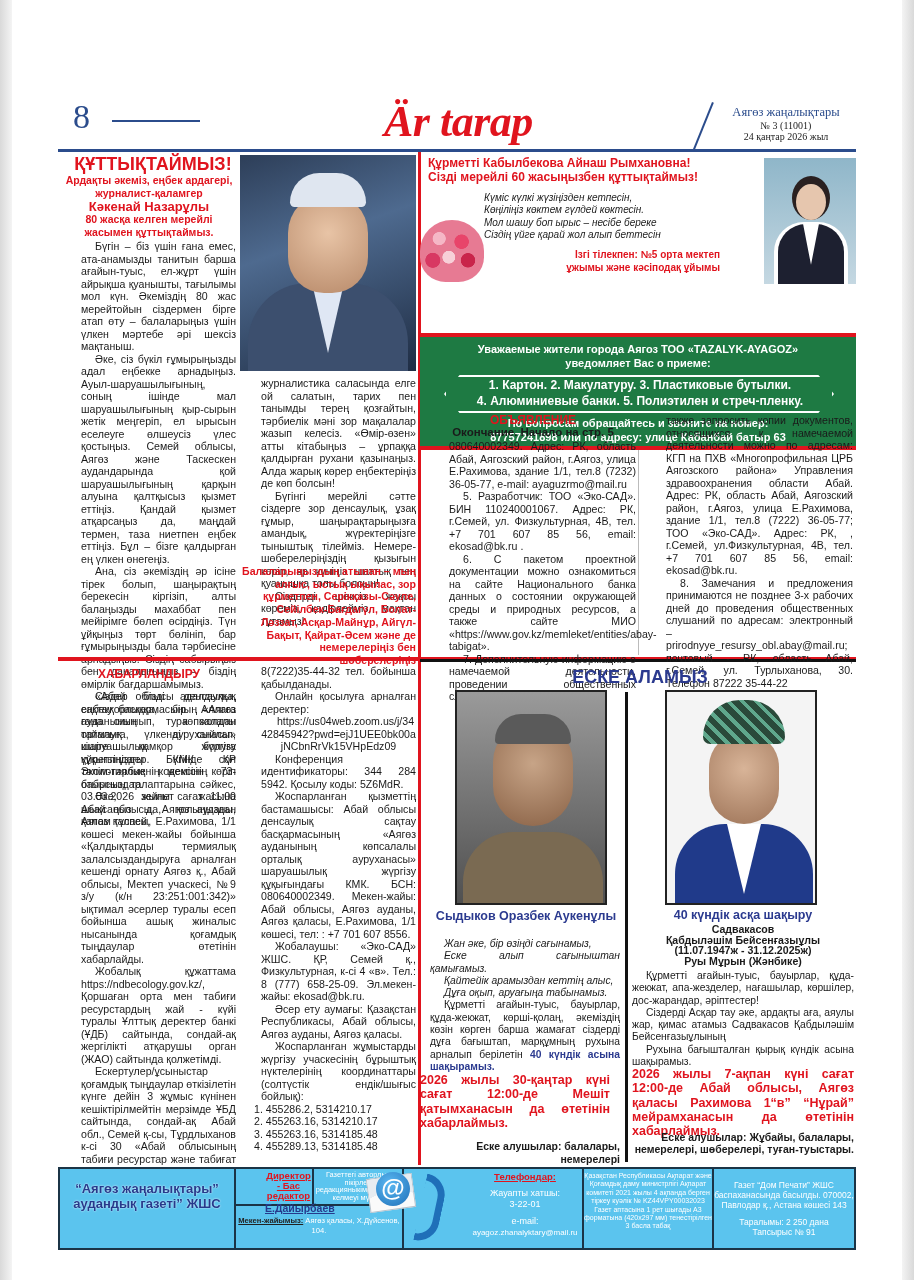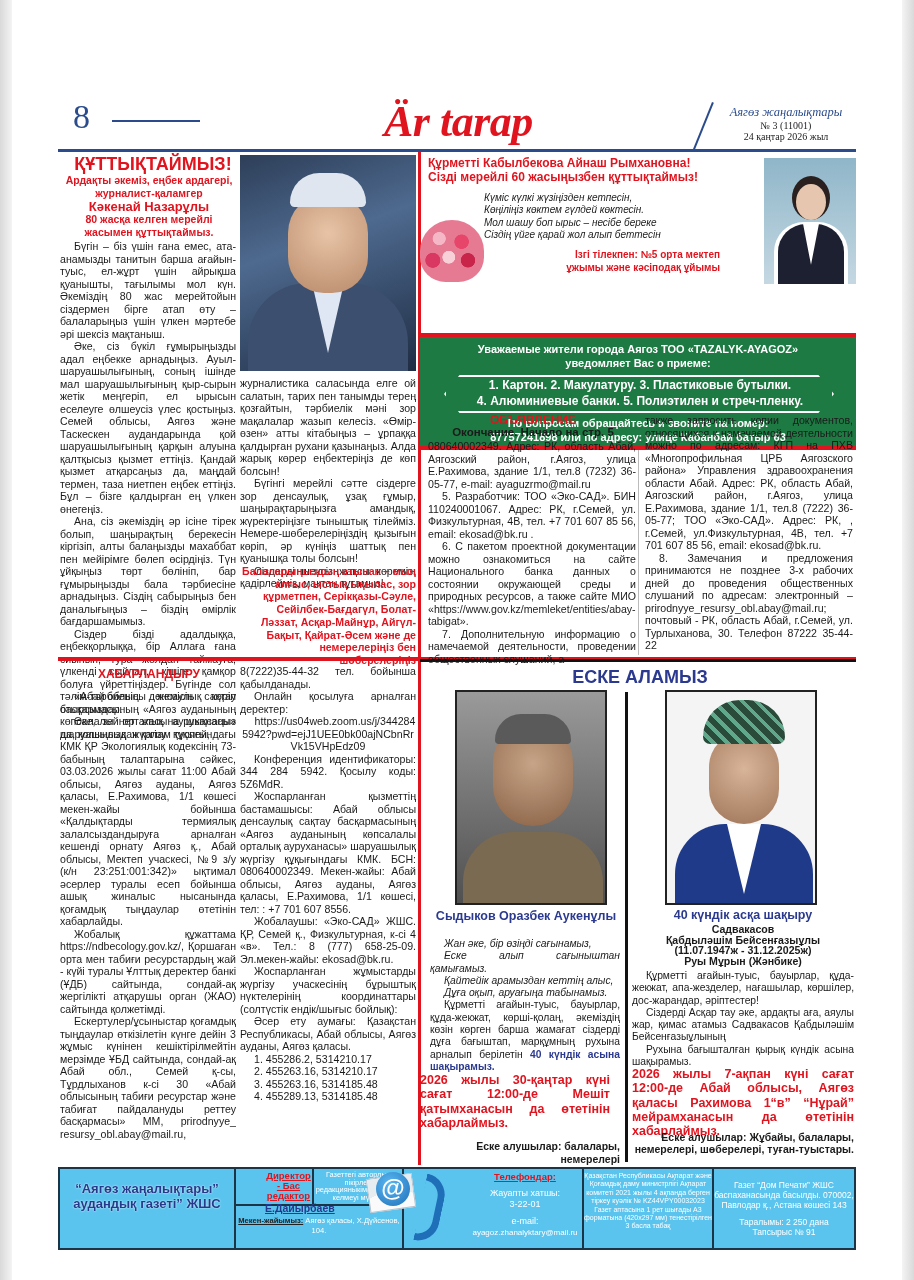--- a/index.html
+++ b/index.html
@@ -8,28 +8,28 @@
   .page { position: absolute; left: 0; top: 0; width: 914px; height: 1280px; background: #fff; }
   .edge-l { position: absolute; left: 0; top: 0; width: 12px; height: 1280px; background: linear-gradient(90deg,#d9d9d9,#f4f4f4); }
   .edge-r { position: absolute; right: 0; top: 0; width: 12px; height: 1280px; background: linear-gradient(270deg,#d9d9d9,#f4f4f4); }
 
   
   .pg-num { position: absolute; left: 73px; top: 98px; font-family: "Liberation Serif", serif; font-size: 34px; color: #2b4c8c; }
   .pg-line { position: absolute; left: 112px; top: 120px; width: 88px; height: 2px; background: #2b4c8c; }
   .section-title { position: absolute; left: 384px; top: 96px; font-family: "Liberation Serif", serif; font-style: italic; font-size: 44px; color: #e0141e; font-weight: bold; letter-spacing: -0.5px; }
   .mast-slash { position: absolute; left: 712px; top: 102px; width: 2px; height: 52px; background: #2b4c8c; transform: rotate(22deg); transform-origin: top left; }
   .mast-info { position: absolute; left: 722px; top: 105px; width: 128px; text-align: center; font-family: "Liberation Serif", serif; color: #222; }
-  .mast-info .n1 { font-size: 12.5px; color: #2b4c8c; font-style: italic; }
+  .mast-info .n1 { font-size: 12.5px; color: #2b4c8c; }
   .mast-info .n2 { font-size: 10px; }
   .mast-info .n3 { font-size: 10px; }
   .mast-rule { position: absolute; left: 58px; top: 149px; width: 798px; height: 3px; background: #2b4c8c; }
 
   
   .txt { font-size: 10.6px; line-height: 12.5px; text-align: justify; }
-  .txt p { text-indent: 14px; }
+  .txt p { text-indent: 14px; margin-left: 21px; }
   .blue { color: #2b3a8f; }
   .bold { font-weight: bold; }
   .center { text-align: center; }
 
   
   .cong-title { position: absolute; left: 68px; top: 154px; width: 170px; font-size: 18px; font-weight: bold; color: #e0141e; text-align: center; }
   .cong-sub { position: absolute; left: 60px; top: 174px; width: 178px; font-size: 10.5px; line-height: 12.5px; font-weight: bold; color: #e0141e; text-align: center; }
   .cong-name { position: absolute; left: 60px; top: 199px; width: 178px; font-size: 13px; font-weight: bold; color: #e0141e; text-align: center; }
   .cong-sub2 { position: absolute; left: 60px; top: 213px; width: 178px; font-size: 10.5px; line-height: 12.5px; font-weight: bold; color: #e0141e; text-align: center; }
   .cong-col1 { position: absolute; left: 60px; top: 240px; width: 176px; }
@@ -216,22 +216,22 @@
     <p>Жобалық құжаттама https://ndbecology.gov.kz/, Қоршаған орта мен табиғи ресурстардың жай - күйі туралы Ұлттық деректер банкі (ҰДБ) сайтында, сондай-ақ жергілікті атқарушы орган (ЖАО) сайтында қолжетімді.</p>
     <p>Ескертулер/ұсыныстар қоғамдық тыңдаулар өткізілетін күнге дейін 3 жұмыс күнінен кешіктірілмейтін мерзімде ҰБД сайтында, сондай-ақ Абай обл., Семей қ-сы, Тұрдлыханов к-сі 30 «Абай облысының табиғи ресурстар және табиғат пайдалануды реттеу басқармасы» ММ, prirodnyye_ resursy_obl.abay@mail.ru,</p>
   </div>
   <div class="kz-col2 txt">
     <p style="text-indent:0">8(7222)35-44-32 тел. бойынша қабылданады.</p>
     <p>Онлайн қосылуға арналған деректер:</p>
     <p class="center" style="word-break:break-all">https://us04web.zoom.us/j/3442845942?pwd=ejJ1UEE0bk00ajNCbnRrVk15VHpEdz09</p>
     <p>Конференция идентификаторы: 344 284 5942.  Қосылу коды: 5Z6MdR.</p>
     <p>Жоспарланған қызметтің бастамашысы: Абай облысы денсаулық сақтау басқармасының «Аягөз ауданының көпсалалы орталық ауруханасы» шаруашылық жүргізу құқығындағы КМК. БСН: 080640002349. Мекен-жайы: Абай облысы, Аягөз ауданы, Аягөз қаласы, Е.Рахимова, 1/1 көшесі, тел: : +7 701 607 8556.</p>
     <p>Жобалаушы: «Эко-САД» ЖШС. ҚР, Семей қ., Физкультурная, к-сі 4 «в». Тел.: 8 (777) 658-25-09. Эл.мекен-жайы: ekosad@bk.ru.</p>
+    <p>Әсер ету аумағы: Қазақстан Республикасы, Абай облысы, Аягөз ауданы, Аягөз қаласы.</p>
     <p>Жоспарланған жұмыстарды жүргізу учаскесінің бұрыштық нүктелерінің координаттары (солтүстік ендік/шығыс бойлық):</p>
-    <p>Әсер ету аумағы: Қазақстан Республикасы, Абай облысы, Аягөз ауданы, Аягөз қаласы.</p>
     <div class="coords">
       <div>1. 455286.2, 5314210.17</div>
       <div>2. 455263.16, 5314210.17</div>
       <div>3. 455263.16, 5314185.48</div>
       <div>4. 455289.13, 5314185.48</div>
     </div>
   </div>
 
   <div class="obit-title">ЕСКЕ АЛАМЫЗ</div>
   <div class="obit-divider"></div>

